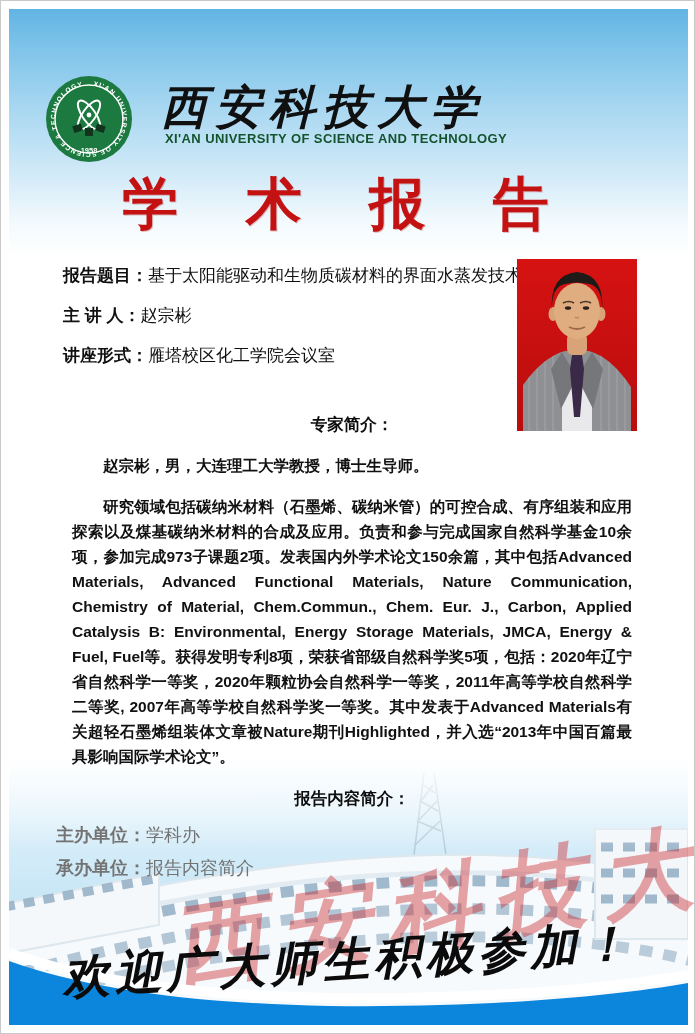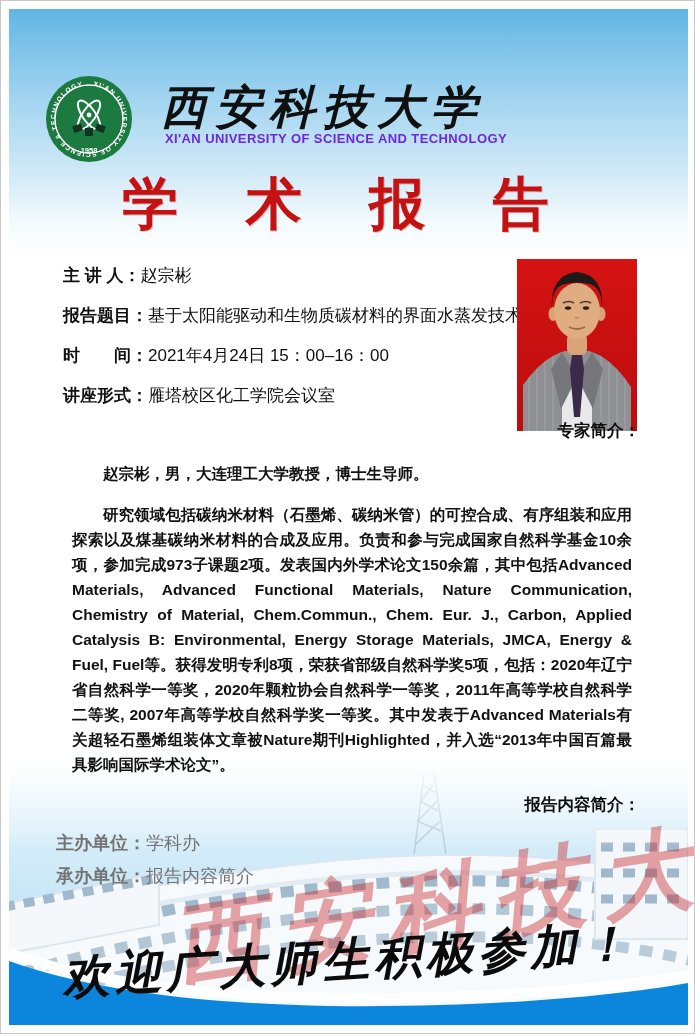--- a/index.html
+++ b/index.html
@@ -17,42 +17,42 @@
   }
   
   .logo-wrap { position:absolute; left:44px; top:74px; z-index:3; }
   .univ-cn {
     position:absolute; left:160px; top:76px; z-index:3;
     font-family:"DejaVu Serif", serif; font-style:italic; font-weight:bold;
     font-size:46px; letter-spacing:8px; color:#101010; white-space:nowrap;
   }
   .univ-en {
     position:absolute; left:164px; top:130px; z-index:3;
-    font-size:13px; font-weight:bold; letter-spacing:0.4px; color:#6d28d9; white-space:nowrap;
+    font-size:13px; font-weight:bold; letter-spacing:0.4px; color:#14532d; white-space:nowrap;
   }
   
   .main-title {
     position:absolute; left:0; top:166px; width:695px; z-index:3;
     text-align:center; box-sizing:border-box;
     font-size:56px; font-weight:bold; letter-spacing:26px;
     color:#c41212; white-space:nowrap;
     text-shadow:1px 1px 0 rgba(150,0,0,0.25);
   }
   
   .info { position:absolute; left:62px; top:262px; width:460px; z-index:10; }
   .info-row { margin-bottom:14px; font-size:17px; line-height:26px; color:#101010; white-space:nowrap; }
   .info-row .lbl { font-weight:bold; }
   
   .photo { position:absolute; left:516px; top:258px; width:120px; height:172px; z-index:10; }
   
   .sections {
     position:absolute; left:55px; top:410px; width:592px; z-index:10;
     font-size:15.5px; line-height:25px; color:#111; text-align:justify;
   }
-  .sections h3 { margin:8px; font-size:16.5px; line-height:26px; font-weight:bold; color:#0d0d0d; text-align:right;font-family:Liberation Mono, monospace; }
+  .sections h3 { margin:0; font-size:16.5px; line-height:26px; font-weight:bold; color:#0d0d0d; text-align:center; }
   .sections p { margin:16px; text-indent:2em;font-weight:bold; }
   .organizers { margin-top:8px; }
   .org-row { font-size:18px; line-height:33px; color:#737373; white-space:nowrap; }
   .org-row .lbl { font-weight:bold; }
   
   .scene {
     position:absolute; left:8px; bottom:8px; width:679px; height:270px; z-index:4;
     -webkit-mask-image:linear-gradient(180deg, transparent 0, #000 95px);
     mask-image:linear-gradient(180deg, transparent 0, #000 95px);
   }
@@ -103,27 +103,24 @@
     </svg>
   </div>
 
   <div class="univ-cn">西安科技大学</div>
   <div class="univ-en">XI'AN UNIVERSITY OF SCIENCE AND TECHNOLOGY</div>
 
   <div class="main-title">学 术 报 告</div>
 
   <div class="info">
     <div class="info-row">
+      <span class="lbl">报告题目：</span><span>基于太阳能驱动和生物质碳材料的界面水蒸发技术</span>
+    </div>
+    <div class="info-row">
       <span class="lbl">主 讲 人：</span><span>赵宗彬</span>
-    </div>
-    <div class="info-row">
-      <span class="lbl">报告题目：</span><span>基于太阳能驱动和生物质碳材料的界面水蒸发技术</span>
-    </div>
-    <div class="info-row">
-      <span class="lbl">时　　间：</span><span>2021年4月24日 15：00–16：00</span>
     </div>
     <div class="info-row">
       <span class="lbl">讲座形式：</span><span>雁塔校区化工学院会议室</span>
     </div>
   </div>
 
   <div class="photo">
     <svg width="120" height="172" viewBox="0 0 120 172">
       <defs>
         <linearGradient id="redbg" x1="0" y1="0" x2="0" y2="1">

